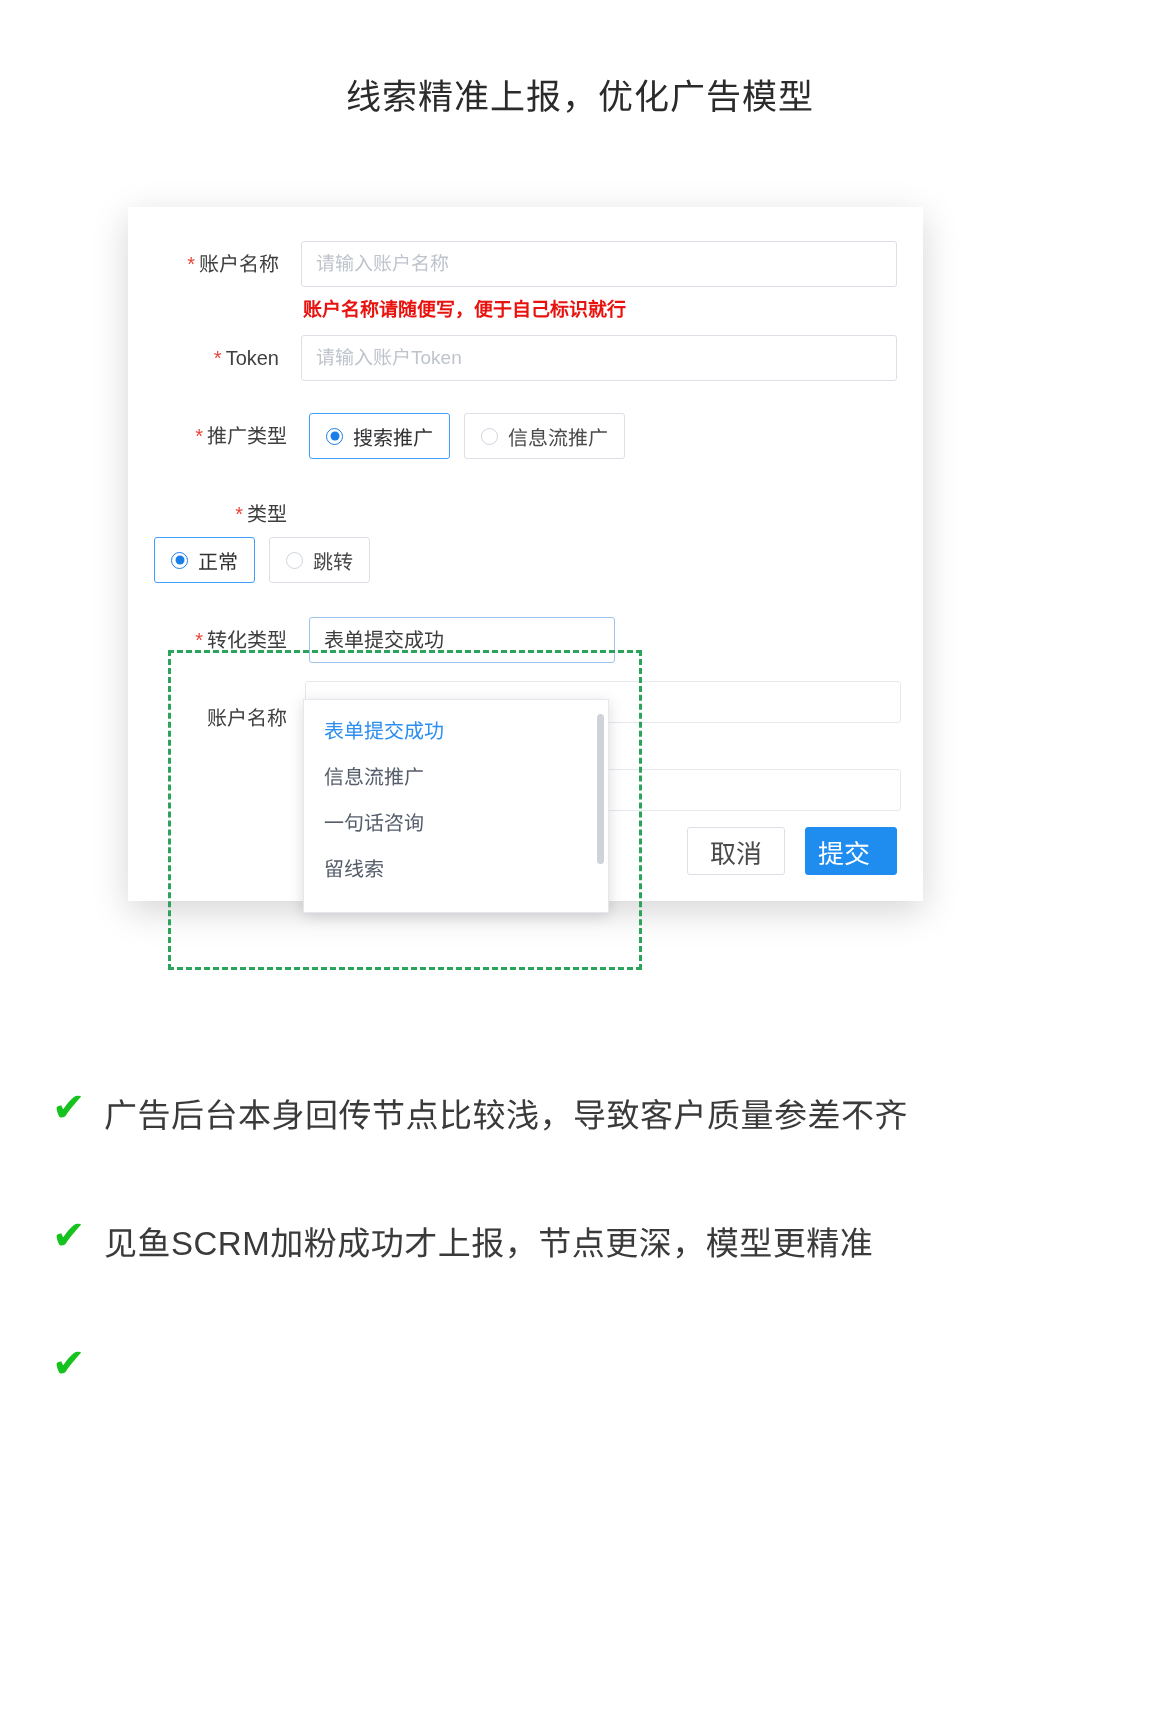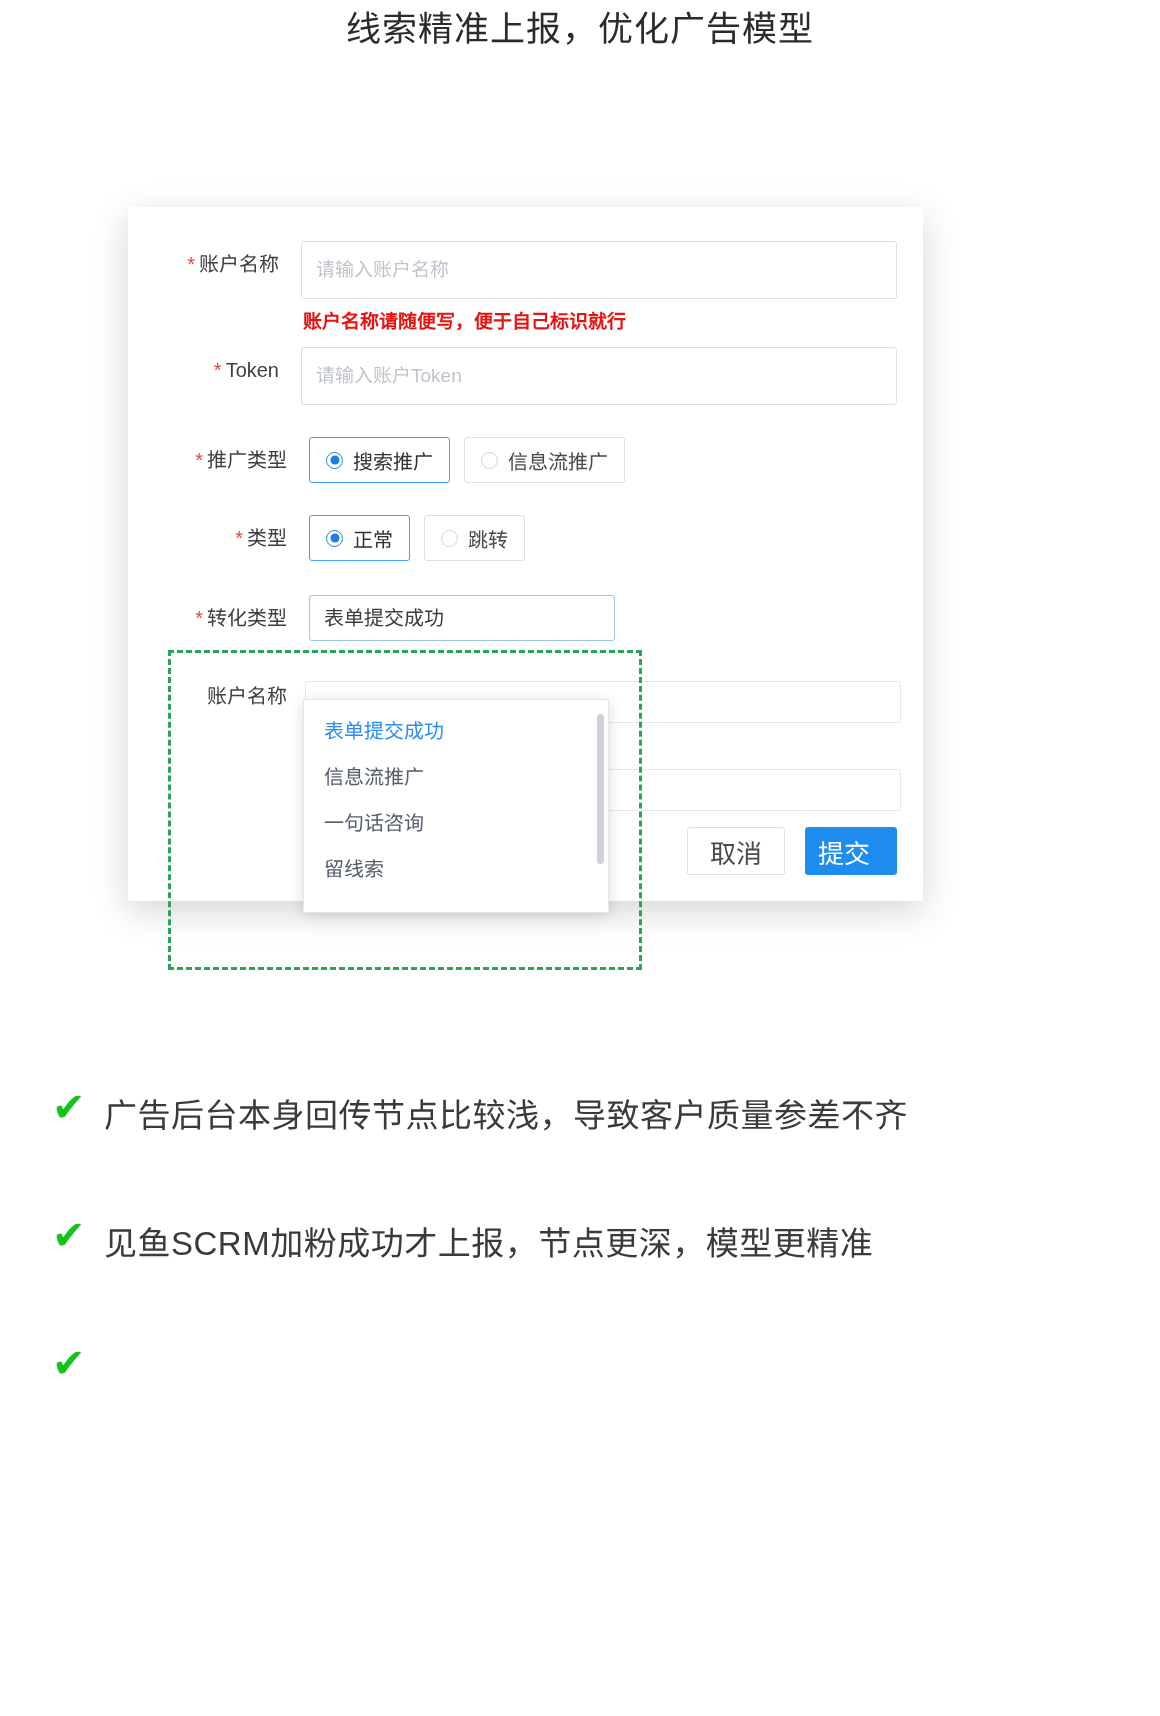--- a/index.html
+++ b/index.html
@@ -15,20 +15,21 @@
     position: relative;
     overflow: hidden;
   }
 
   
   .page-title {
     text-align: center;
     font-size: 35px;
     color: #2b2b2b;
     letter-spacing: 1px;
+    padding-top: 68px;
     font-weight: 400;
   }
 
   
   .dialog-wrap {
     position: absolute;
     left: 128px;
     top: 207px;
     width: 795px;
     background: #ffffff;
@@ -78,21 +79,21 @@
   }
   .req-star {
     color: #e8443a;
     margin-right: 4px;
     font-size: 20px;
   }
   .form-control { flex: 1; }
 
   .text-input {
     width: 596px;
-    height: 58px;
+    height: 46px;
     border: 1px solid #dcdfe6;
     border-radius: 3px;
     box-sizing: border-box;
     font-size: 19px;
     color: #333;
     padding: 0 14px;
     outline: none;
     background: #fff;
     font-family: "Liberation Sans", "DejaVu Sans", sans-serif;
   }
@@ -320,21 +321,21 @@
             <span>搜索推广</span>
           </div>
           <div class="radio-btn">
             <span class="radio-dot"></span>
             <span>信息流推广</span>
           </div>
         </div>
       </div>
     </div>
 
-    <div class="form-row" style="margin-top:32px;">
+    <div class="form-row" style="margin-top:32px;flex-direction:column;">
       <div class="form-label">
         <span class="req-star">*</span><span>类型</span>
       </div>
       <div class="form-control">
         <div class="radio-group">
           <div class="radio-btn selected">
             <span class="radio-dot"></span>
             <span>正常</span>
           </div>
           <div class="radio-btn">

